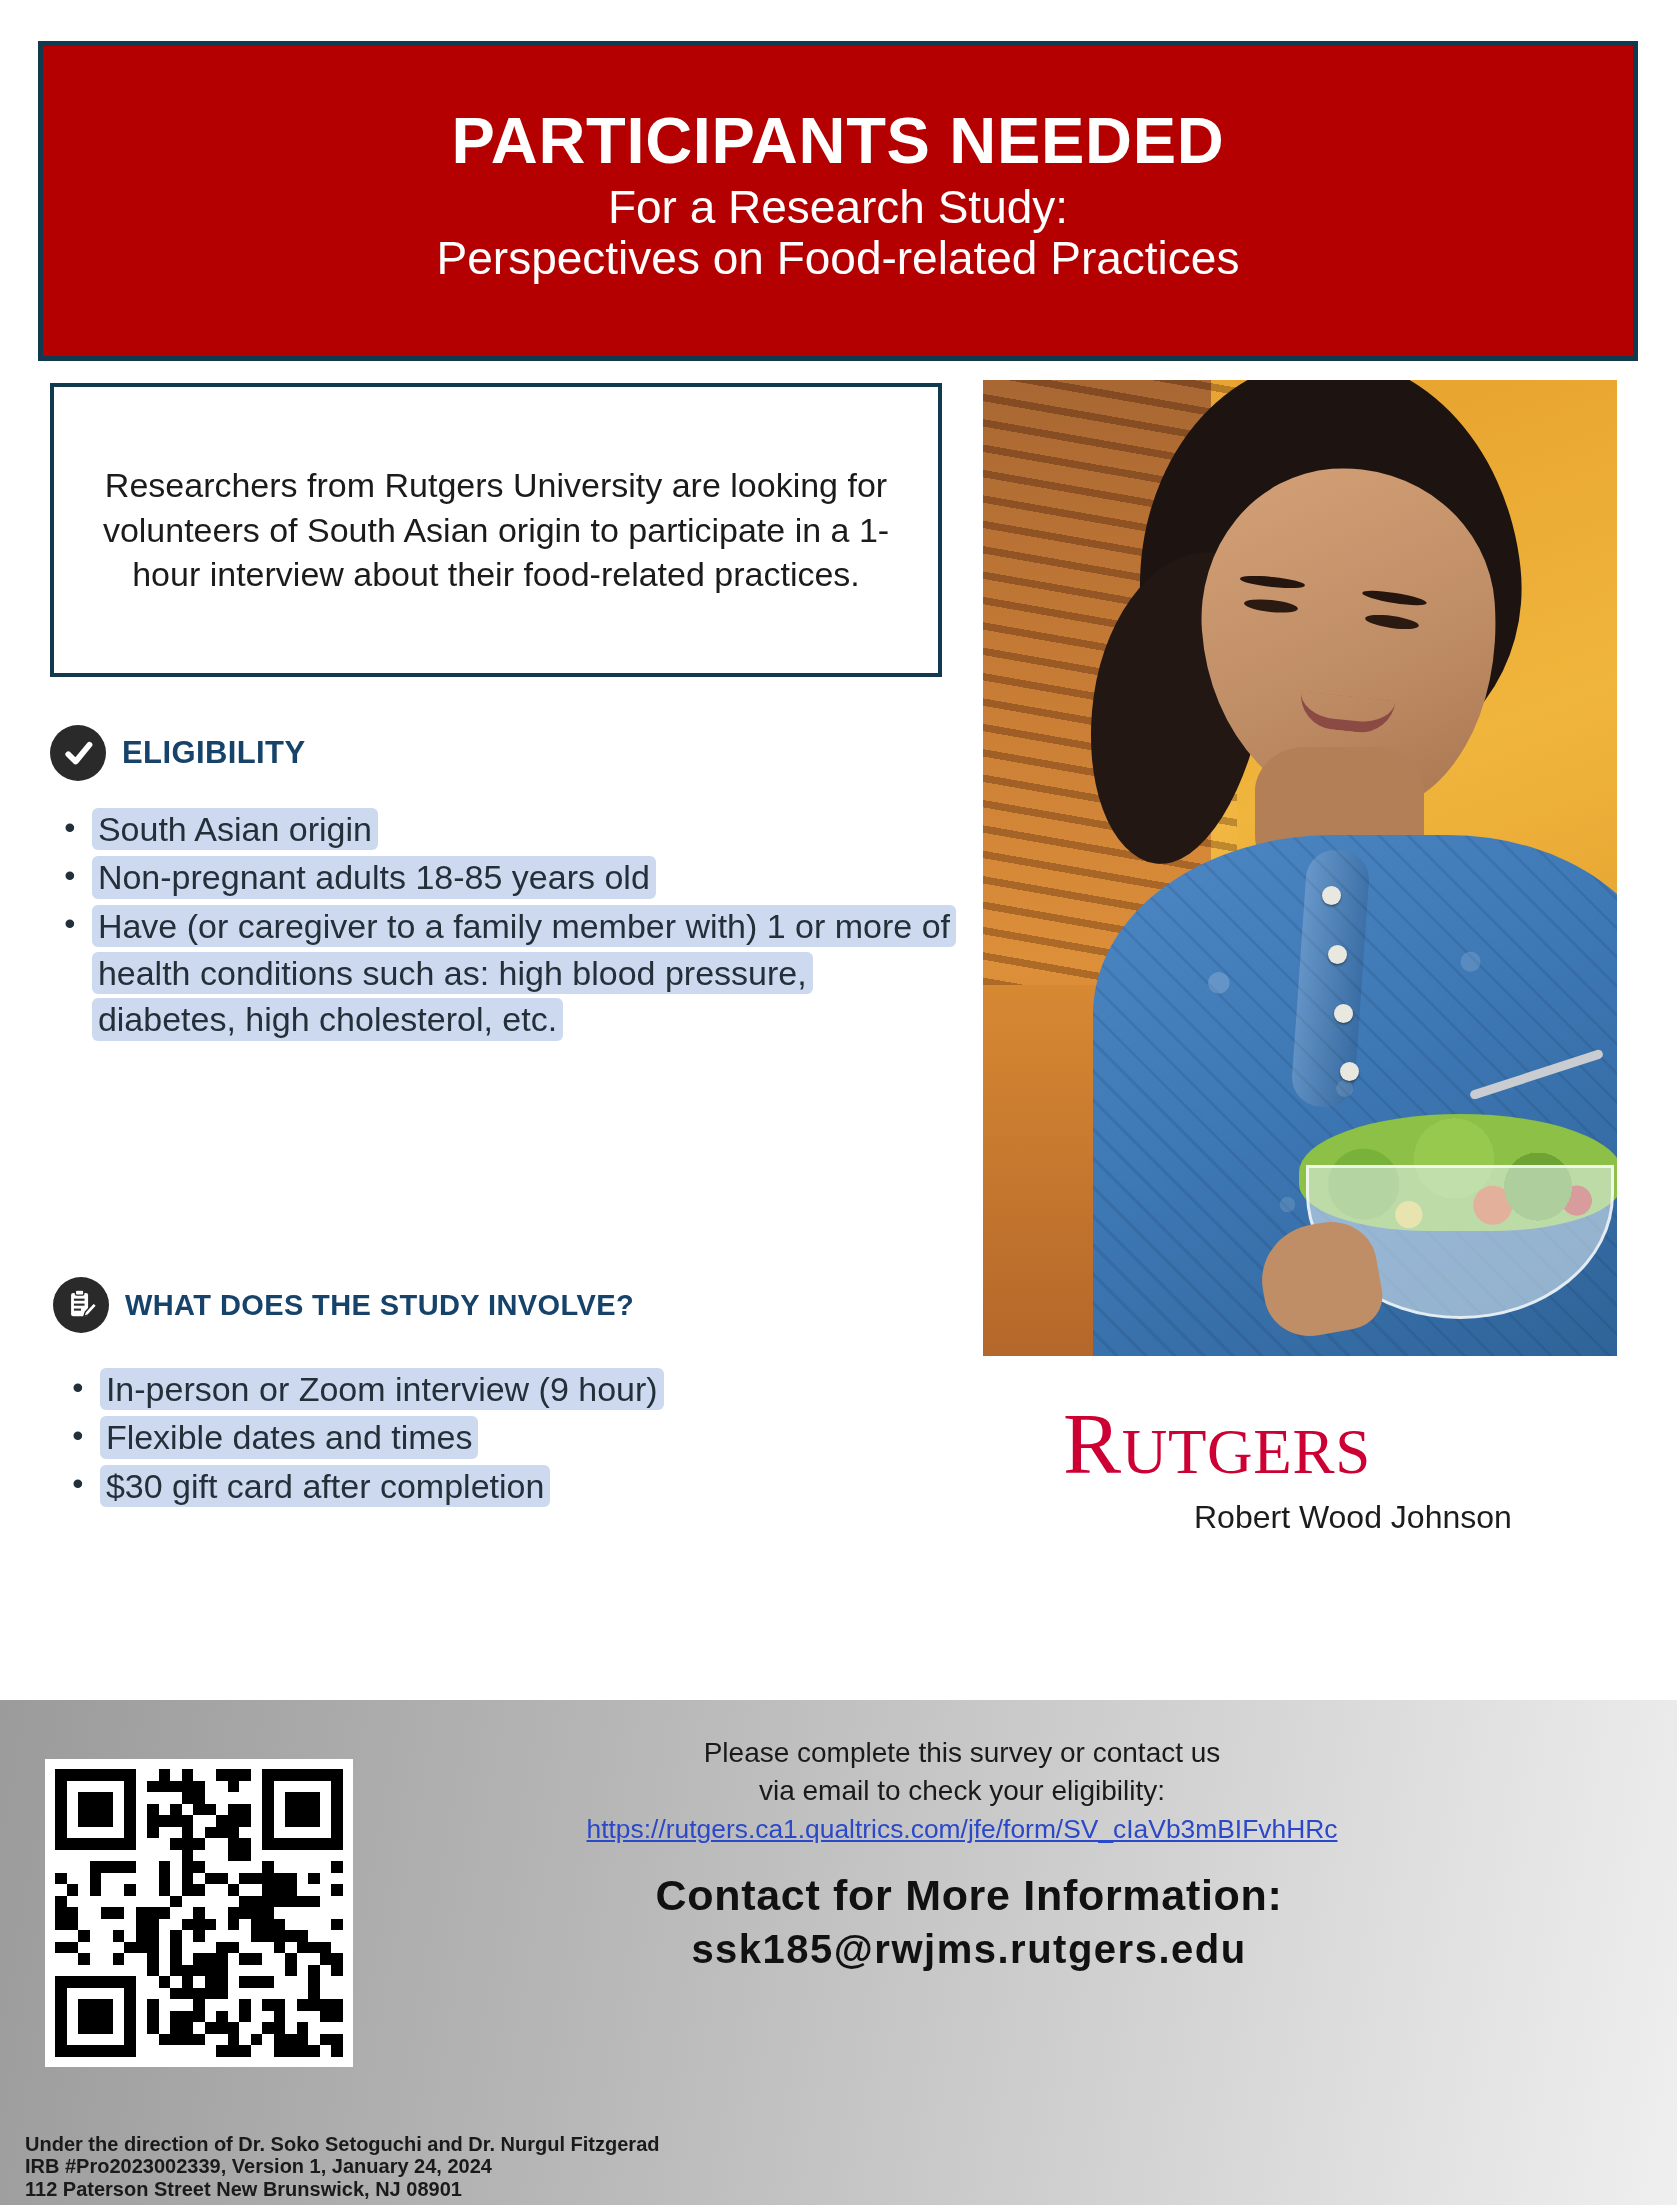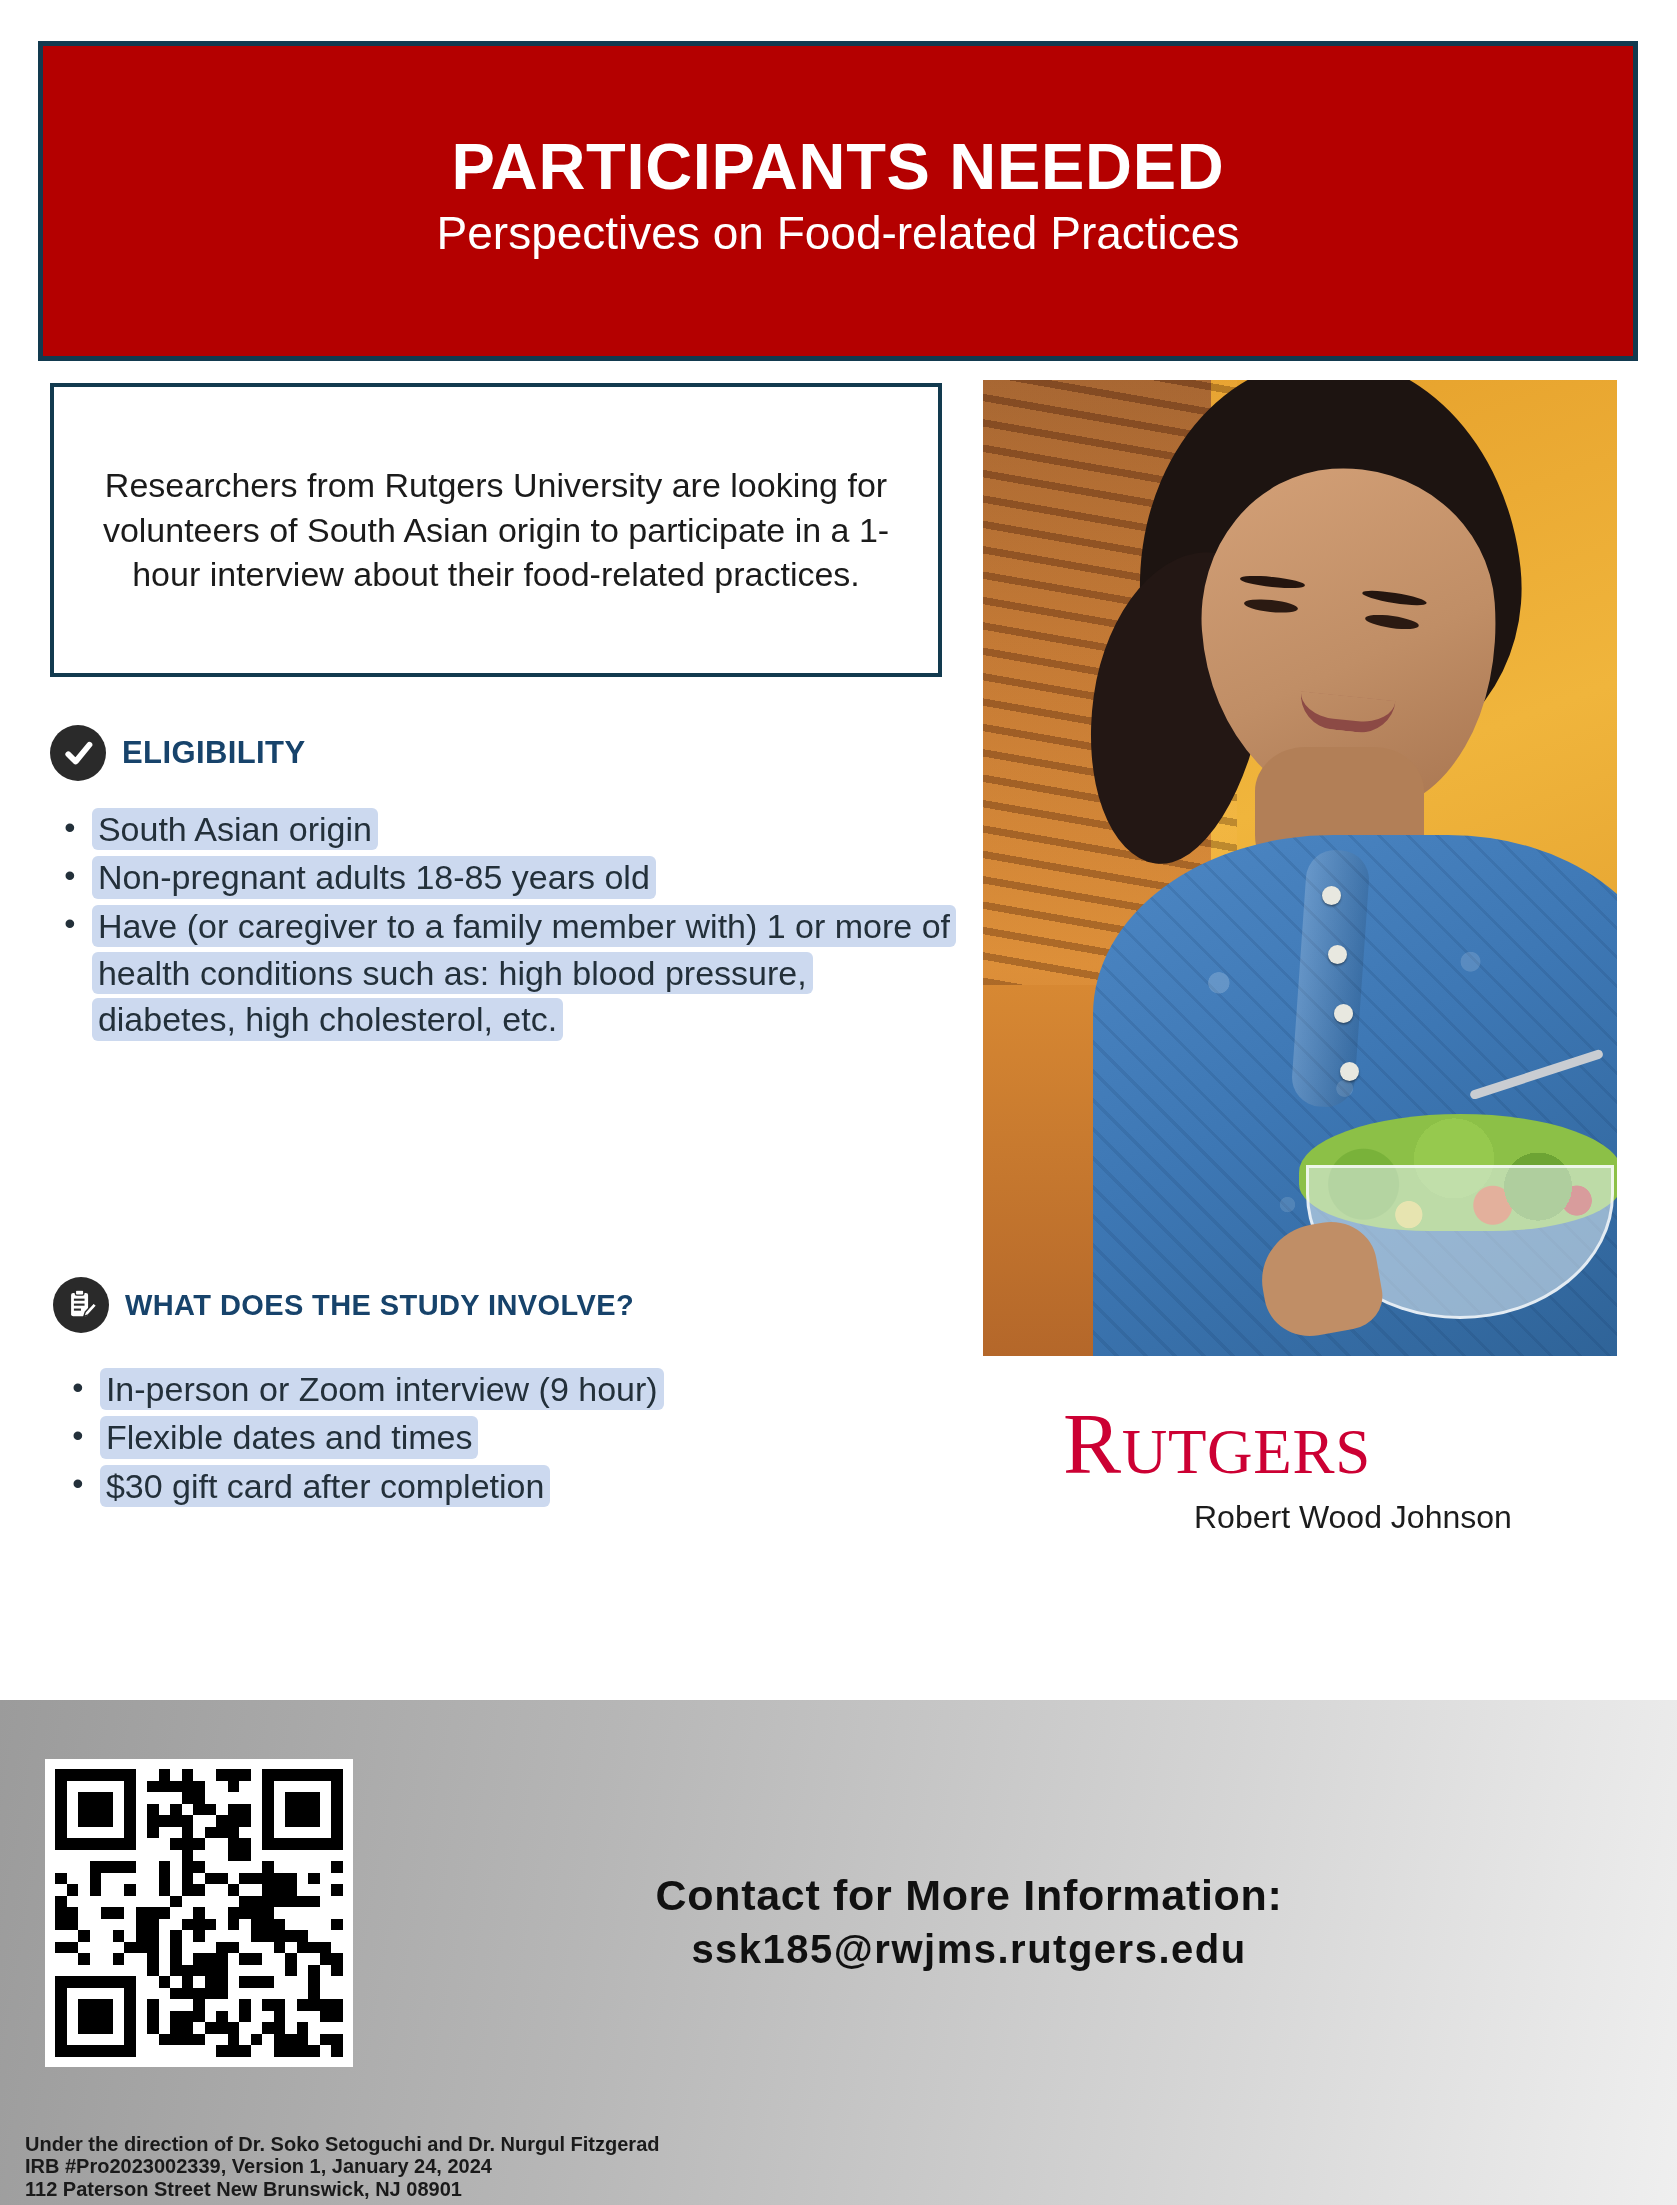--- a/index.html
+++ b/index.html
@@ -405,20 +405,21 @@
     grid-template-rows: repeat(25, 1fr);
   }
   .qr-grid i { background: #000; }
 </style>
 </head>
 <body>
 
 <div class="banner">
   <h1>PARTICIPANTS NEEDED</h1>
   <div class="sub">
+    <span class="l1">For a Research Study:</span>
     <span class="l2">Perspectives on Food-related Practices</span>
   </div>
 </div>
 
 <div class="intro-box">
   <p>Researchers from Rutgers University are looking for volunteers of South Asian origin to participate in a 1-hour interview about their food-related practices.</p>
 </div>
 
 <div class="sec-head" id="eligibility-head">
   <span class="circle-icon">
@@ -1112,20 +1113,25 @@
         <i style="background: rgb(255, 255, 255);"></i>
         <i></i>
         <i></i>
         <i></i>
         <i></i>
         <i style="background: rgb(255, 255, 255);"></i>
         <i></i>
       </div>
   </div>
 
+  <div class="survey-text">
+    <div>Please complete this survey or contact us</div>
+    <div>via email to check your eligibility:</div>
+    <a class="survey-link" href="#">https://rutgers.ca1.qualtrics.com/jfe/form/SV_cIaVb3mBIFvhHRc</a>
+  </div>
 
   <div class="contact">
     <div class="c1">Contact for More Information:</div>
     <div class="c3">ssk185@rwjms.rutgers.edu</div>
   </div>
 
   <div class="fineprint">
     <div>Under the direction of Dr. Soko Setoguchi and Dr. Nurgul Fitzgerad</div>
     <div>IRB #Pro2023002339, Version 1, January 24, 2024</div>
     <div>112 Paterson Street New Brunswick, NJ 08901</div>

